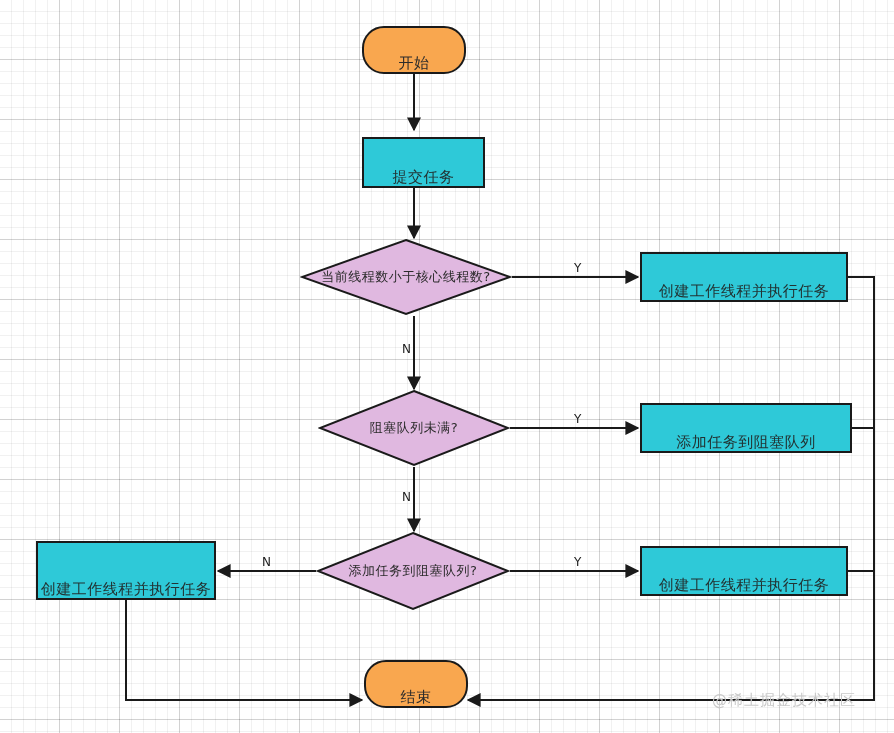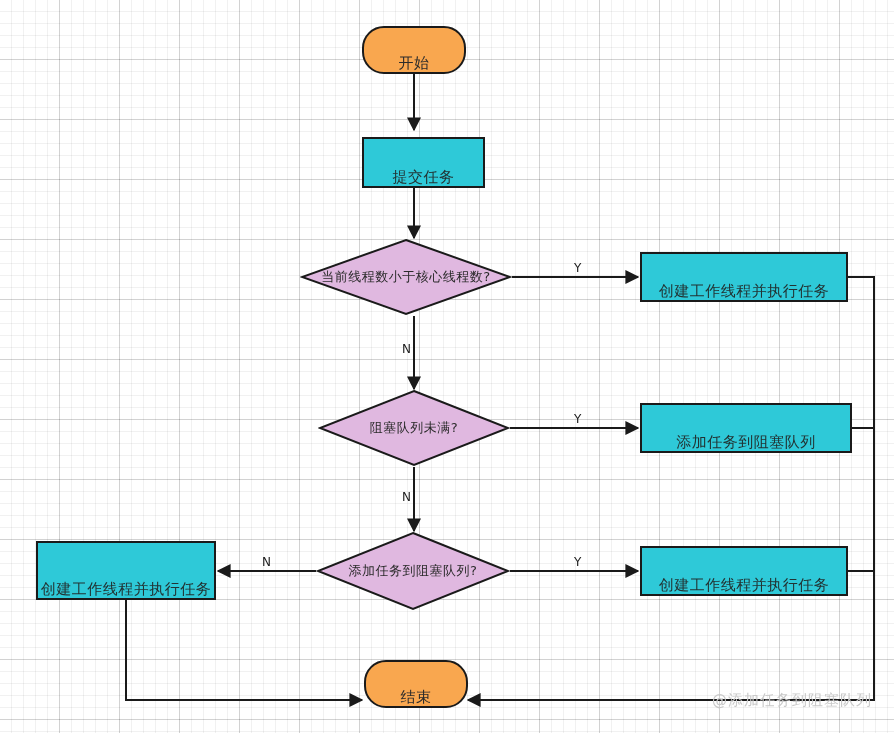--- a/index.html
+++ b/index.html
@@ -166,15 +166,15 @@
 
   <span class="edge-label" style="left:574px;top:262px;">Y</span>
   <span class="edge-label" style="left:402px;top:343px;">N</span>
 
   <span class="edge-label" style="left:574px;top:413px;">Y</span>
   <span class="edge-label" style="left:402px;top:491px;">N</span>
 
   <span class="edge-label" style="left:574px;top:556px;">Y</span>
   <span class="edge-label" style="left:262px;top:556px;">N</span>
 
-  <span class="watermark" style="left:712px;top:691px;">@添加任务到阻塞队列</span>
+  <span class="watermark" style="left:712px;top:691px;">@稀土掘金技术社区</span>
 
 </div>
 
 </body></html>

